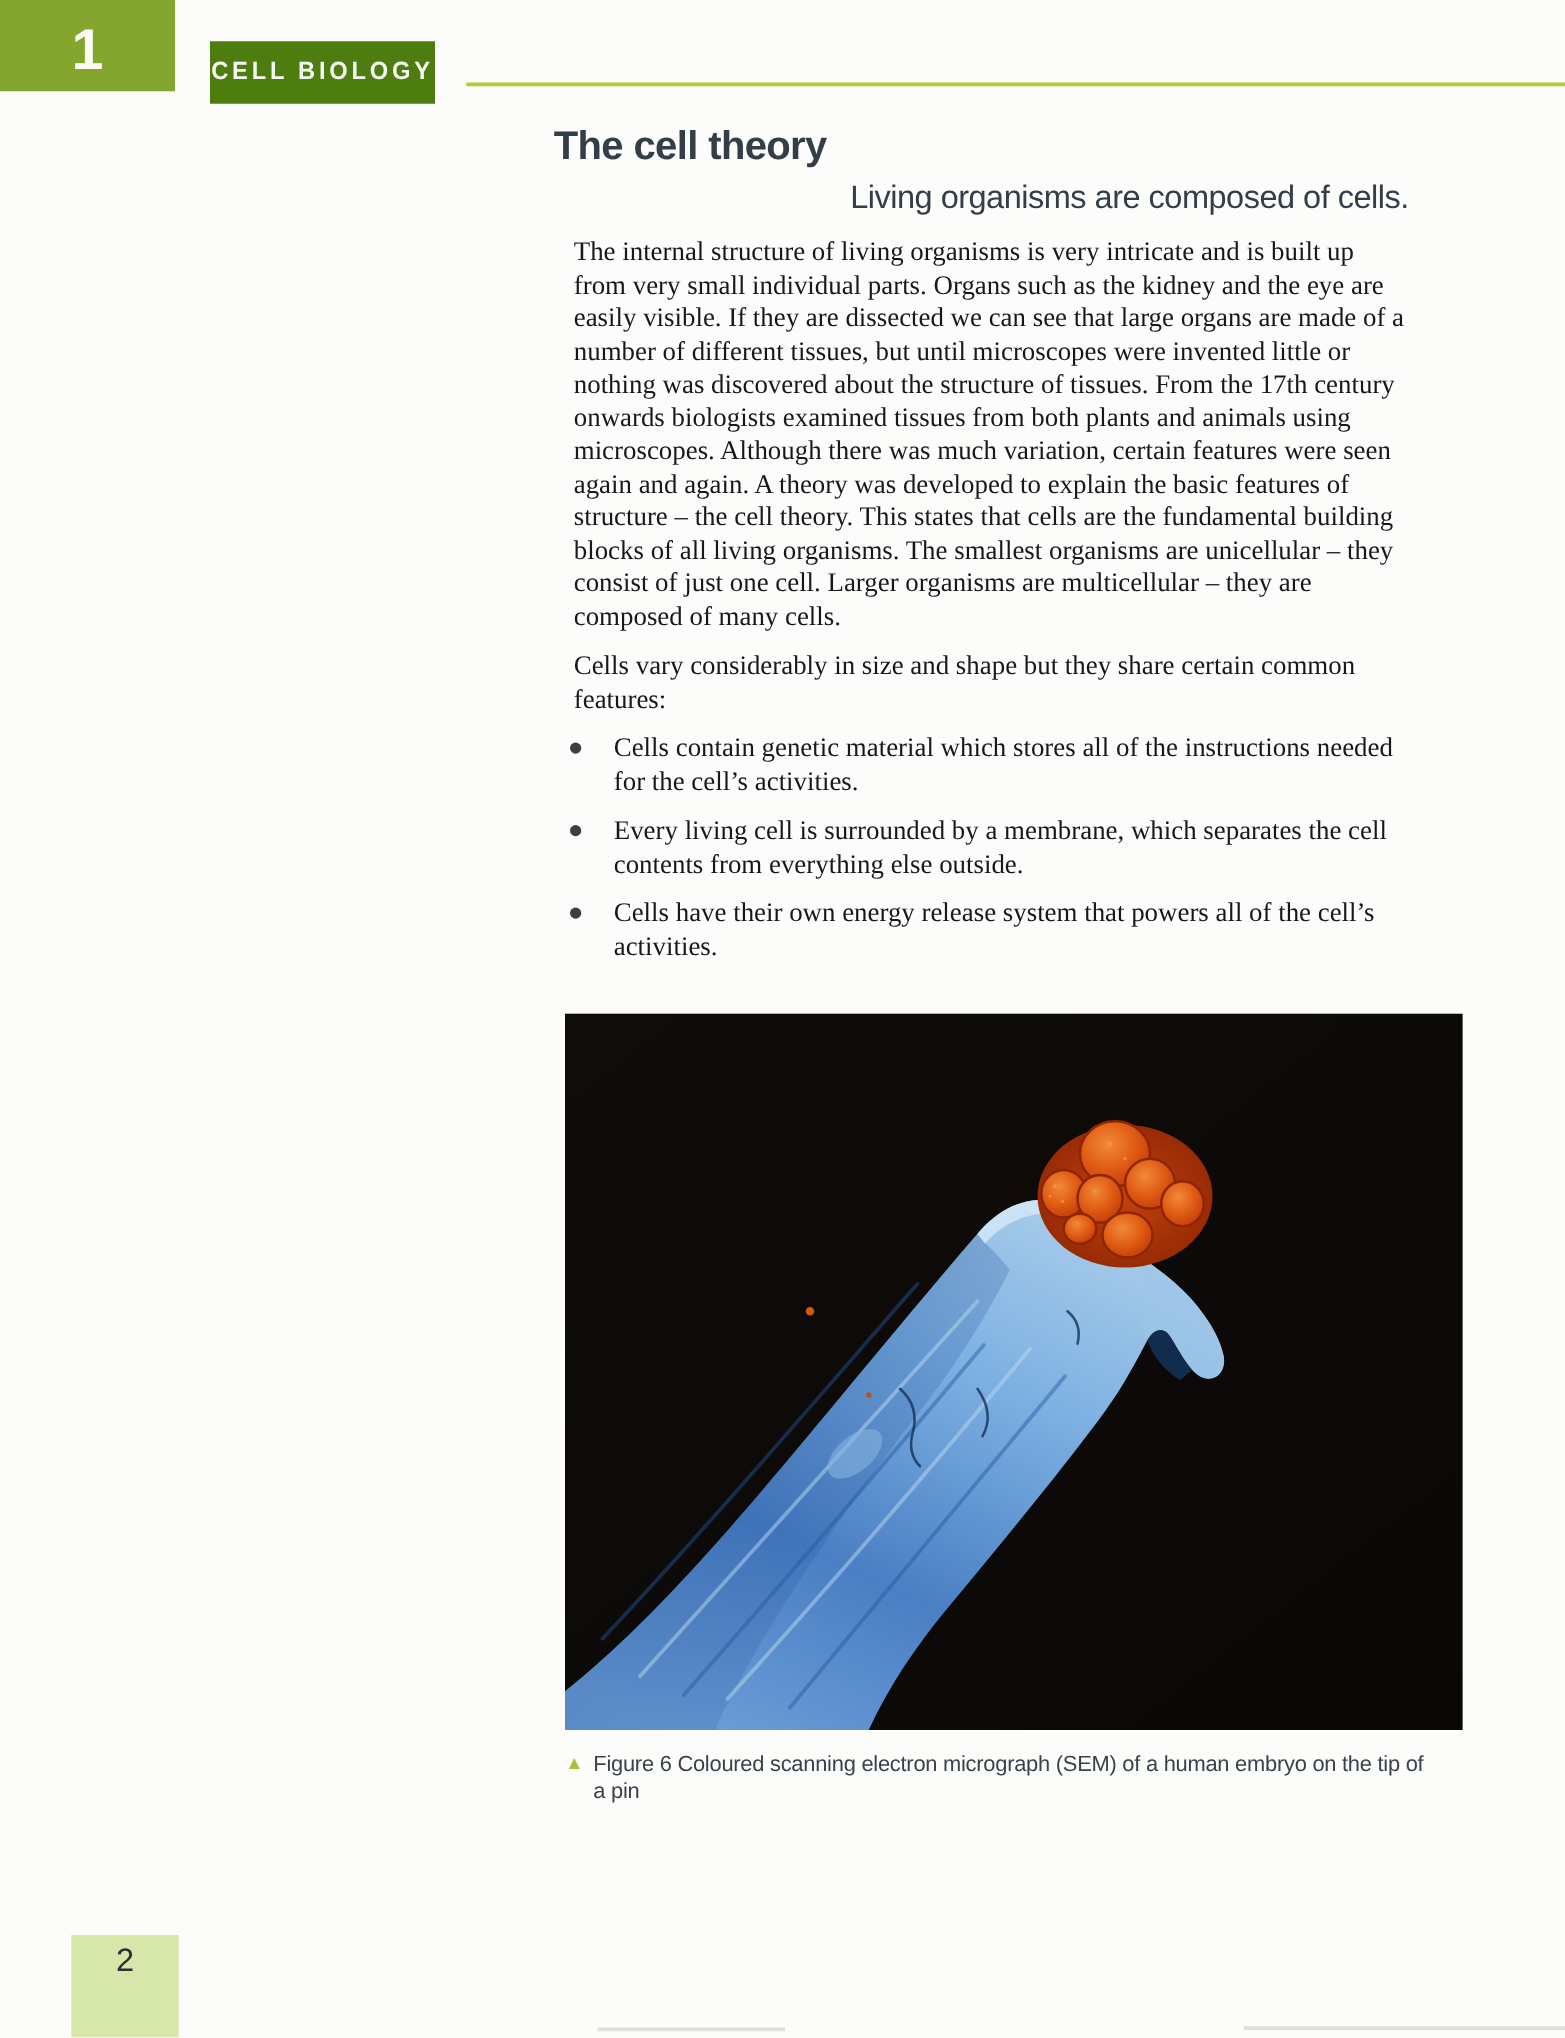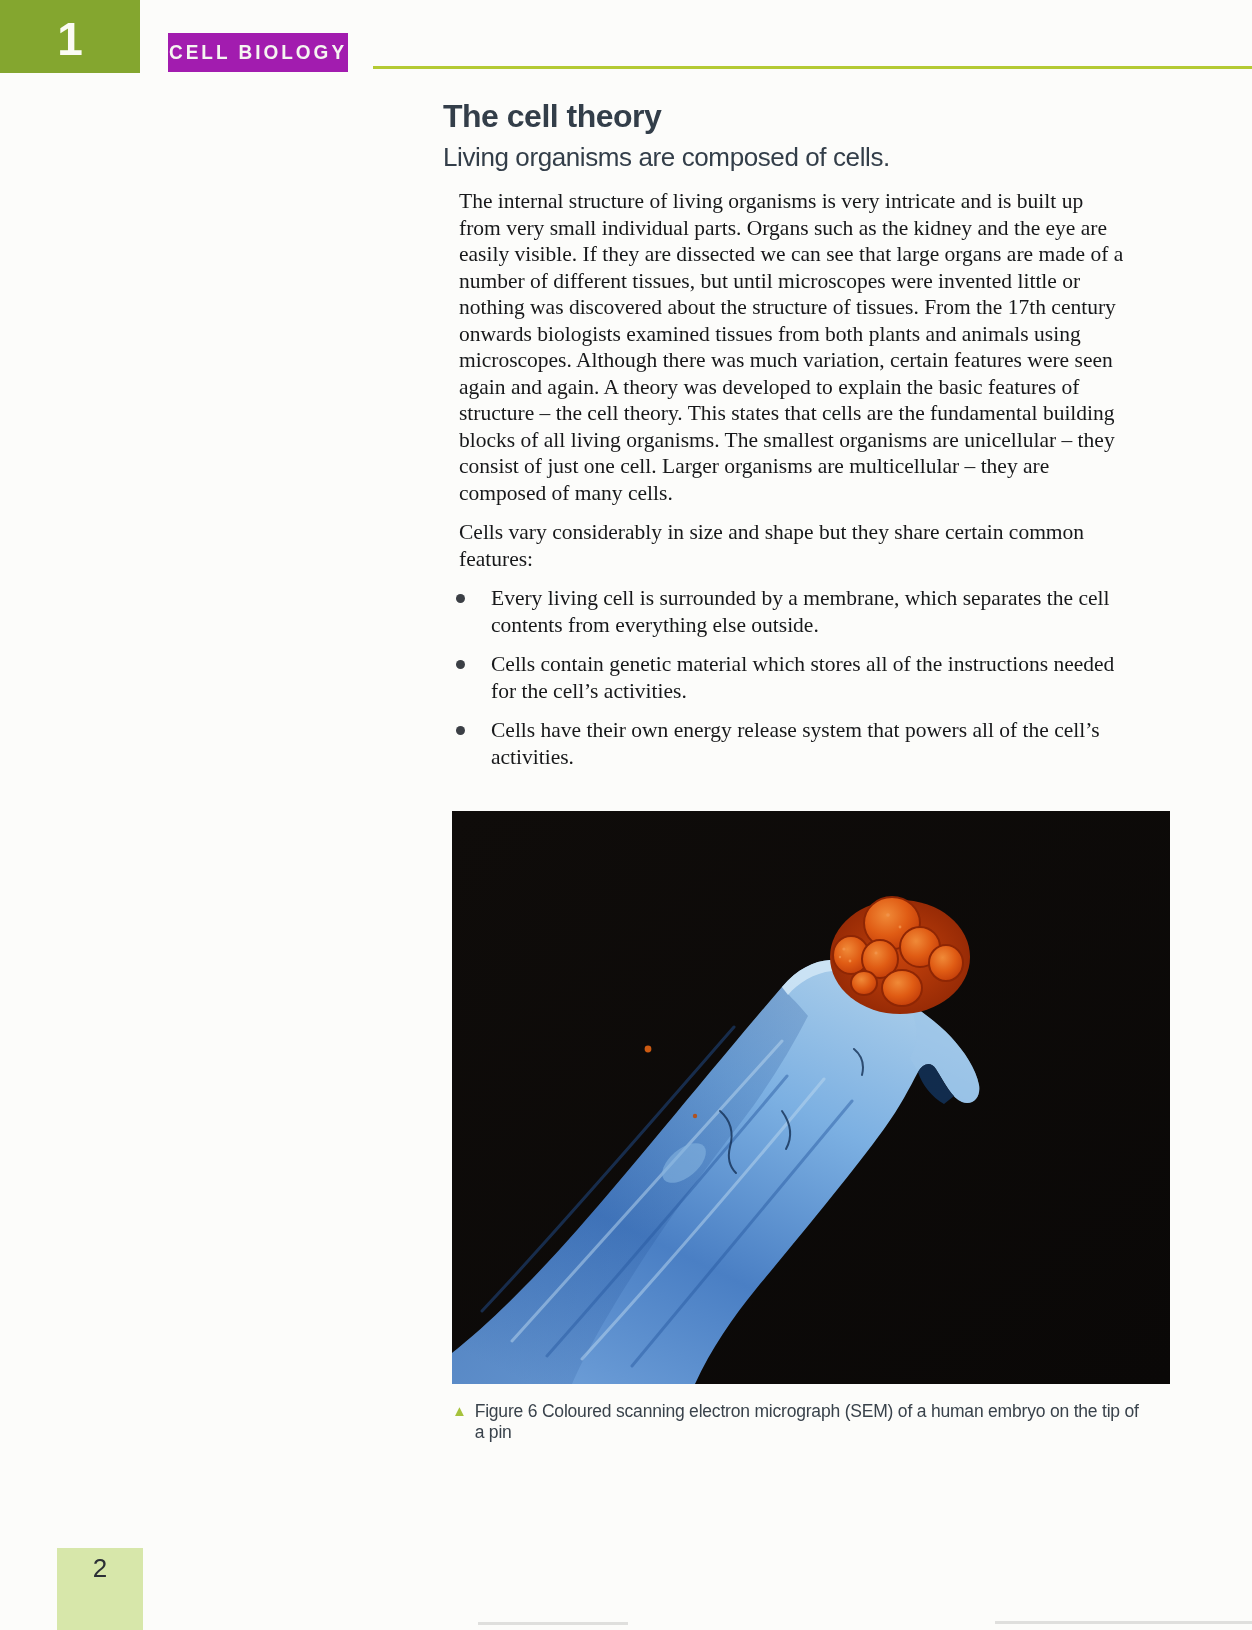--- a/index.html
+++ b/index.html
@@ -17,22 +17,22 @@
     position:absolute;left:0;top:0;width:140px;height:73px;
     background:#84a62f;
     display:flex;align-items:center;justify-content:center;
   }
   .chapter-badge span{
     color:#fbfbf4;font-size:46px;font-weight:bold;line-height:1;
     font-family:"Liberation Sans", sans-serif;
     transform:translateY(2px);
   }
   .chapter-title-box{
-    position:absolute;left:168px;top:33px;width:180px;height:39px;
-    background:#a21caf;
+    position:absolute;left:168px;top:33px;width:180px;height:50px;
+    background:#4d7c0f;
     display:flex;align-items:center;justify-content:center;
   }
   .chapter-title-box span{
     color:#f5f5f1;font-size:19px;font-weight:bold;letter-spacing:3px;
     transform:scaleY(1.05);
   }
   .header-rule{
     position:absolute;left:373px;top:66px;width:879px;height:3px;
     background:#b4ca33;
   }
@@ -45,21 +45,21 @@
   .title{
     margin:0 0 9px 0;
     font-family:"Liberation Sans", sans-serif;
     font-weight:bold;font-size:32px;line-height:1.1;
     color:#333e49;letter-spacing:-0.5px;
   }
   .subtitle{
     margin:0 0 15px 0;
     font-family:"Liberation Sans", sans-serif;
     font-weight:normal;font-size:26px;line-height:1.15;
-    color:#333e49;letter-spacing:-0.4px;
+    color:#333e49;letter-spacing:-0.4px;text-align:right;
   }
   .para{
     margin:0 0 13px 16px;
     font-family:"Liberation Serif", serif;
     font-size:21.5px;line-height:26.5px;
     color:#17181a;
   }
   .bullet-list{margin:6px 0 2px 0;padding:0;list-style:none;}
   .bullet-item{
     display:flex;align-items:flex-start;
@@ -122,25 +122,25 @@
   <div class="content">
     <h1 class="title">The cell theory</h1>
     <h2 class="subtitle">Living organisms are composed of cells.</h2>
 
     <p class="para">The internal structure of living organisms is very intricate and is built up from very small individual parts. Organs such as the kidney and the eye are easily visible. If they are dissected we can see that large organs are made of a number of different tissues, but until microscopes were invented little or nothing was discovered about the structure of tissues. From the 17th century onwards biologists examined tissues from both plants and animals using microscopes. Although there was much variation, certain features were seen again and again. A theory was developed to explain the basic features of structure – the cell theory. This states that cells are the fundamental building blocks of all living organisms. The smallest organisms are unicellular – they consist of just one cell. Larger organisms are multicellular – they are composed of many cells.</p>
     <p class="para">Cells vary considerably in size and shape but they share certain common features:</p>
 
     <ul class="bullet-list">
       <li class="bullet-item">
         <span class="bullet-dot"></span>
-        <span>Every living cell is surrounded by a membrane, which separates the cell contents from everything else outside.</span>
+        <span>Cells contain genetic material which stores all of the instructions needed for the cell’s activities.</span>
       </li>
       <li class="bullet-item">
         <span class="bullet-dot"></span>
-        <span>Cells contain genetic material which stores all of the instructions needed for the cell’s activities.</span>
+        <span>Every living cell is surrounded by a membrane, which separates the cell contents from everything else outside.</span>
       </li>
       <li class="bullet-item">
         <span class="bullet-dot"></span>
         <span>Cells have their own energy release system that powers all of the cell’s activities.</span>
       </li>
     </ul>
 
 
     <div class="figure-block">
       <svg viewBox="0 0 718 573" xmlns="http://www.w3.org/2000/svg">

